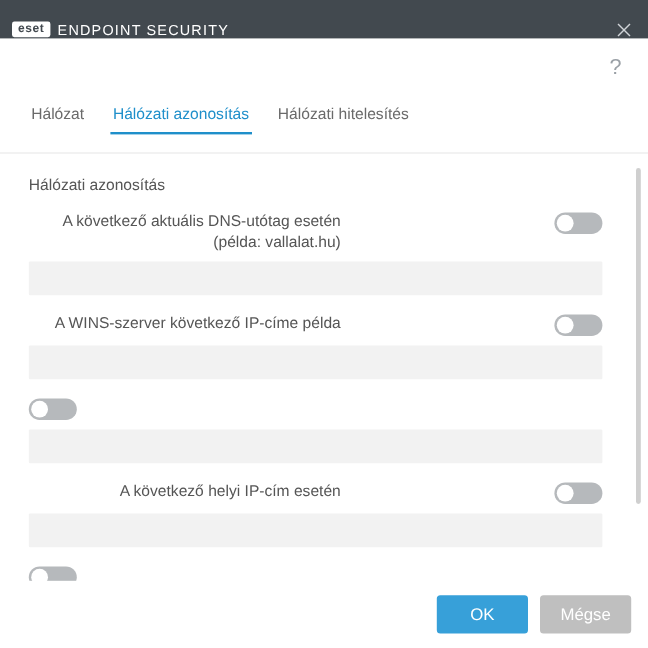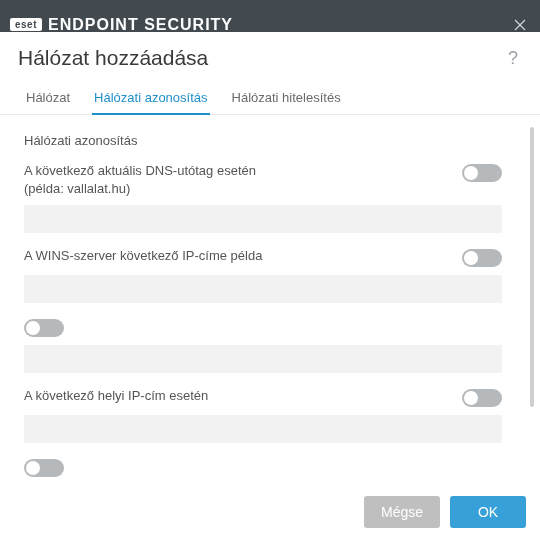--- a/index.html
+++ b/index.html
@@ -24,23 +24,23 @@
     background: #fff;
     color: #42494f;
     font-weight: 700;
     font-size: 10px;
     letter-spacing: 0.5px;
     padding: 1px 5px;
     border-radius: 2px;
     margin-right: 6px;
   }
   .brand-text {
-    font-size: 16px;
+    font-size: 12px;
     letter-spacing: 1px;
-    font-weight: 700;
+    font-weight: 400;
   }
   .tb-spacer { flex: 1; }
   .tb-close {
     width: 40px;
     height: 32px;
     display: flex;
     align-items: center;
     justify-content: center;
     color: #d0d4d8;
     cursor: pointer;
@@ -60,21 +60,21 @@
   .help-icon {
     color: #9aa0a6;
     font-size: 18px;
     cursor: pointer;
     padding: 0 4px;
   }
 
   .tabs {
     display: flex;
     gap: 20px;
-    padding: 4px 24px 0 24px;
+    padding: 4px 24px 16px 24px;
     border-bottom: 1px solid #e9e9e9;
   }
   .tab {
     padding: 6px 2px 8px 2px;
     color: #6a6a6a;
     font-size: 13px;
     cursor: pointer;
     border-bottom: 2px solid transparent;
     margin-bottom: -1px;
   }
@@ -96,20 +96,21 @@
     color: #555;
     font-size: 13px;
     margin: 6px 0 14px 0;
   }
   .row {
     display: flex;
     align-items: flex-start;
     justify-content: space-between;
     gap: 28px;
     margin-bottom: 8px;
+    text-align: right;
   }
   .row-label {
     flex: 1;
     color: #555;
     line-height: 1.35;
     max-width: 260px;
   }
   .toggle {
     width: 40px;
     height: 18px;
@@ -189,21 +190,20 @@
   <span class="tb-spacer"></span>
   <div class="tb-close">
     <svg viewBox="0 0 12 12">
       <line x1="1" y1="1" x2="11" y2="11" stroke="currentColor" stroke-width="1.2"></line>
       <line x1="11" y1="1" x2="1" y2="11" stroke="currentColor" stroke-width="1.2"></line>
     </svg>
   </div>
 </div>
 
 <div class="header">
-  <h1>Hálózat hozzáadása</h1>
   <span class="tb-spacer"></span>
   <span class="help-icon">?</span>
 </div>
 
 <div class="tabs">
   <div class="tab">Hálózat</div>
   <div class="tab active">Hálózati azonosítás</div>
   <div class="tab">Hálózati hitelesítés</div>
 </div>
 
@@ -237,15 +237,15 @@
 
     <div class="row">
       <div class="toggle"></div>
     </div>
 
   </div>
   <div class="scrollbar-thumb"></div>
 </div>
 
 <div class="footer">
+  <button class="btn btn-primary">OK</button>
   <button class="btn btn-secondary">Mégse</button>
-  <button class="btn btn-primary">OK</button>
 </div>
 
 </body></html>

